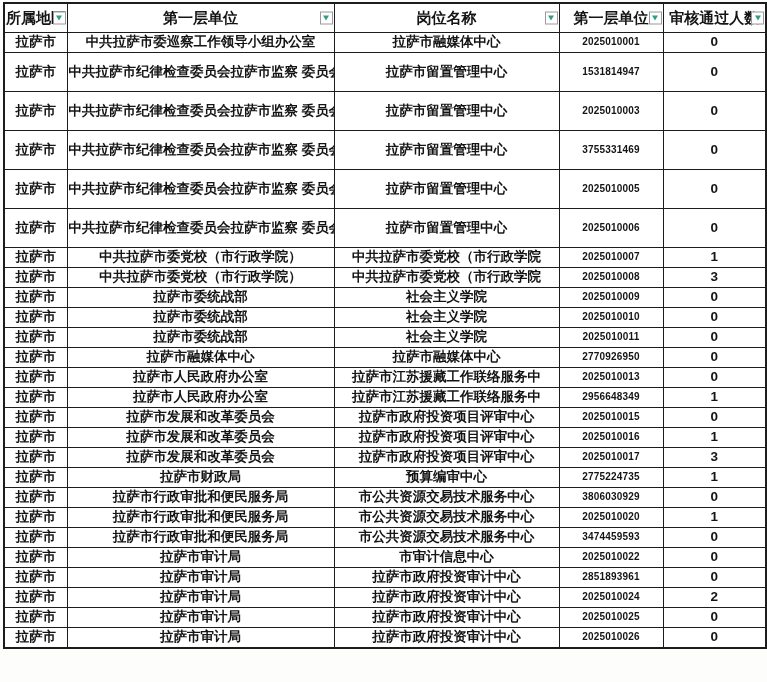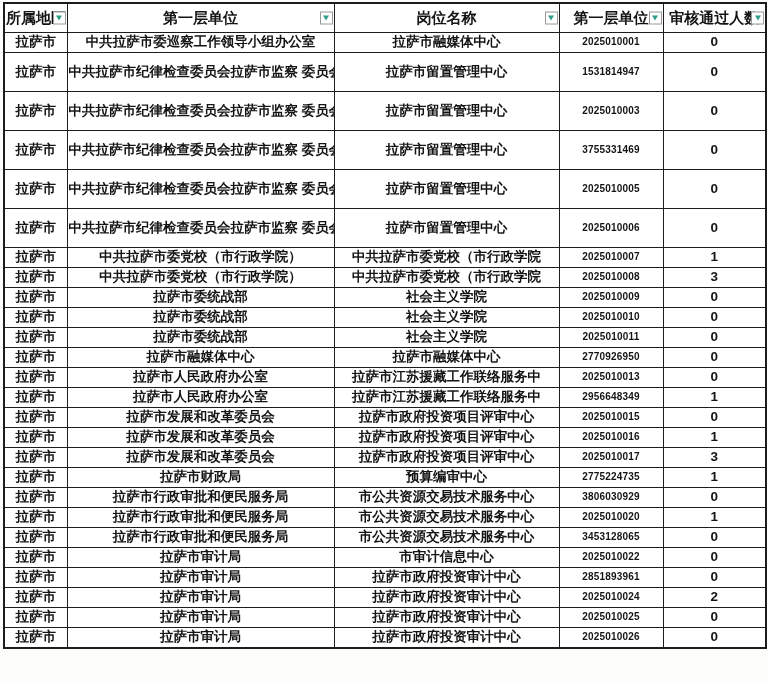--- a/index.html
+++ b/index.html
@@ -245,21 +245,21 @@
           <td class="cell-region">拉萨市</td>
           <td class="cell-unit">拉萨市行政审批和便民服务局</td>
           <td class="cell-position">市公共资源交易技术服务中心</td>
           <td class="cell-code">2025010020</td>
           <td class="cell-approved">1</td>
         </tr>
         <tr>
           <td class="cell-region">拉萨市</td>
           <td class="cell-unit">拉萨市行政审批和便民服务局</td>
           <td class="cell-position">市公共资源交易技术服务中心</td>
-          <td class="cell-code">3453128065</td>
+          <td class="cell-code">3474459593</td>
           <td class="cell-approved">0</td>
         </tr>
         <tr>
           <td class="cell-region">拉萨市</td>
           <td class="cell-unit">拉萨市审计局</td>
           <td class="cell-position">市审计信息中心</td>
           <td class="cell-code">2025010022</td>
           <td class="cell-approved">0</td>
         </tr>
         <tr>

